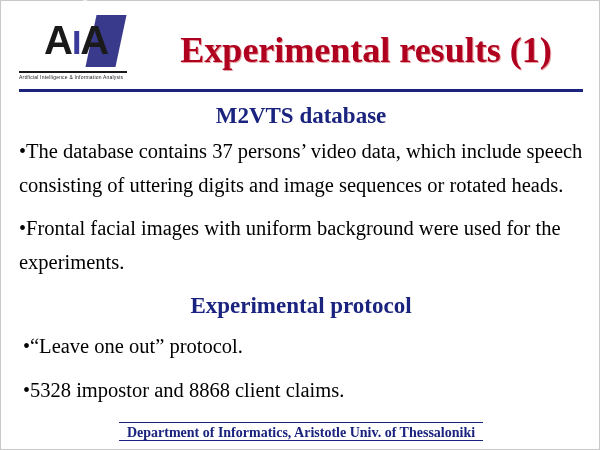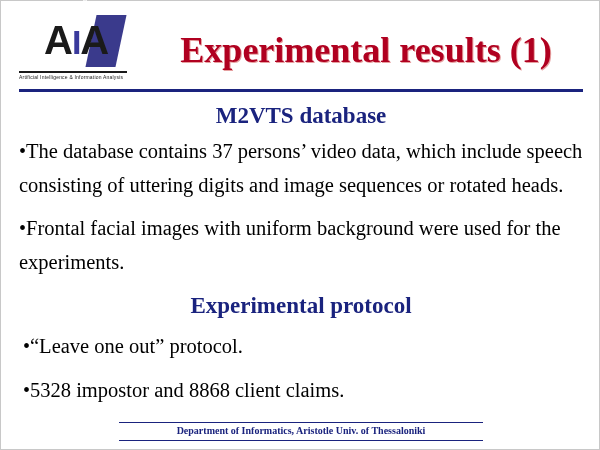--- a/index.html
+++ b/index.html
@@ -180,21 +180,21 @@
     background: #1a237e;
   }
   .footer-text {
     position: absolute;
     left: 118px;
     top: 424px;
     width: 364px;
     text-align: center;
     font-family: "Liberation Serif", serif;
     font-weight: bold;
-    font-size: 10px;
+    font-size: 14px;
     color: #1a237e;
   }
 </style>
 </head>
 <body>
 
 <div class="slide">
 
   <div class="logo-block">
     <div class="logo-frame">

